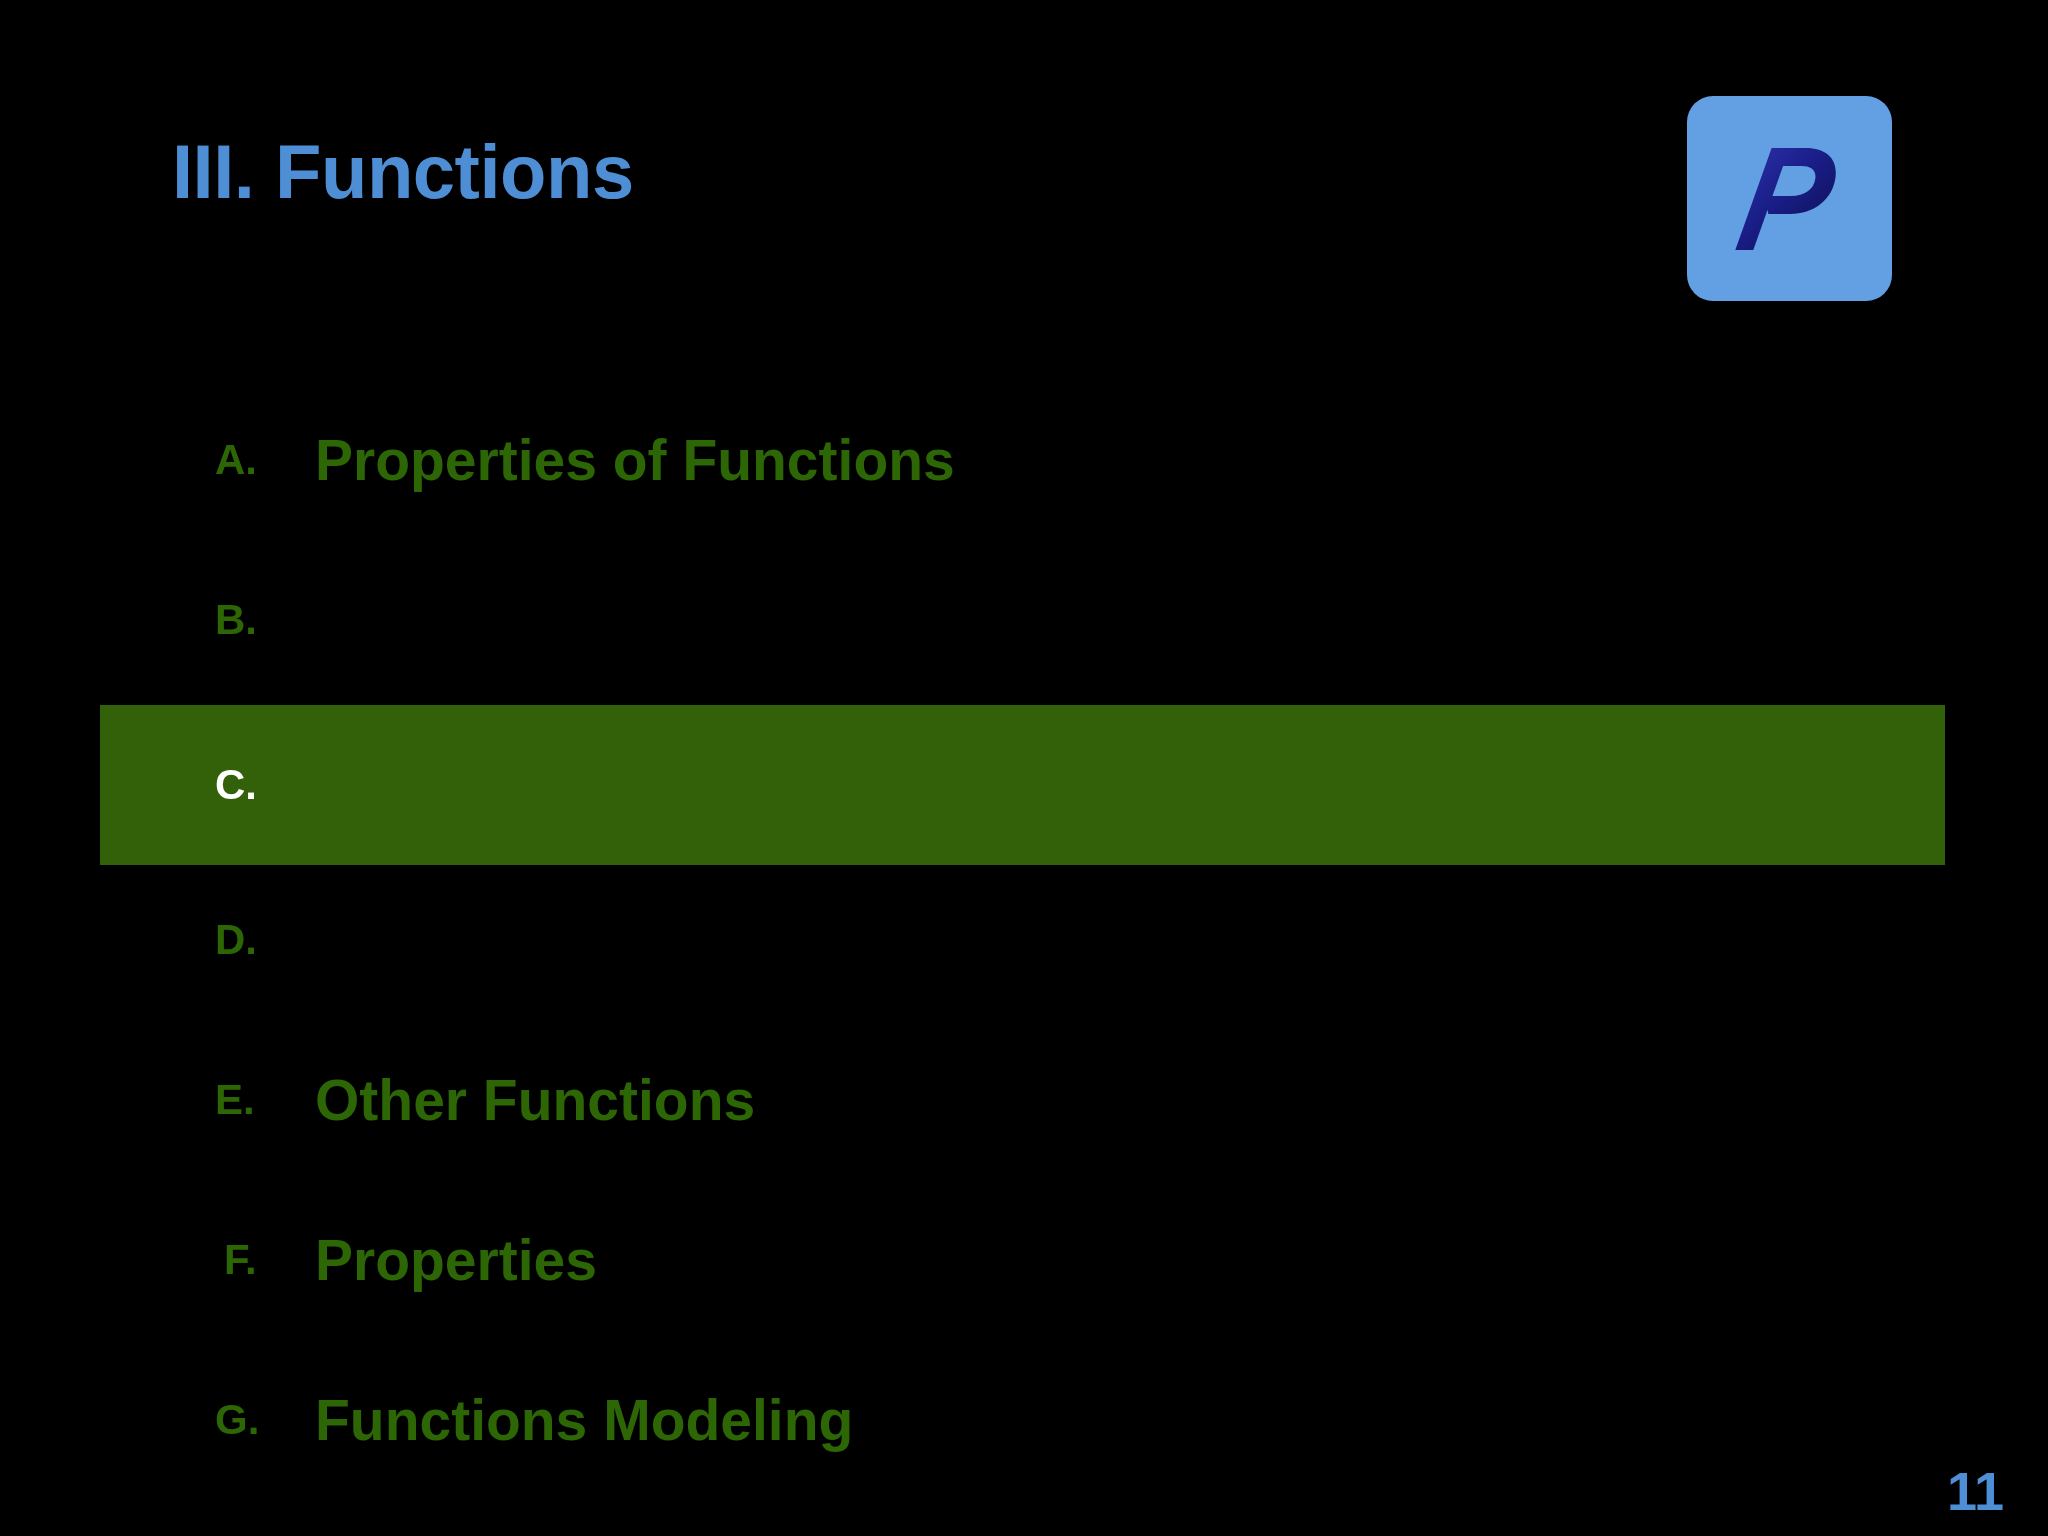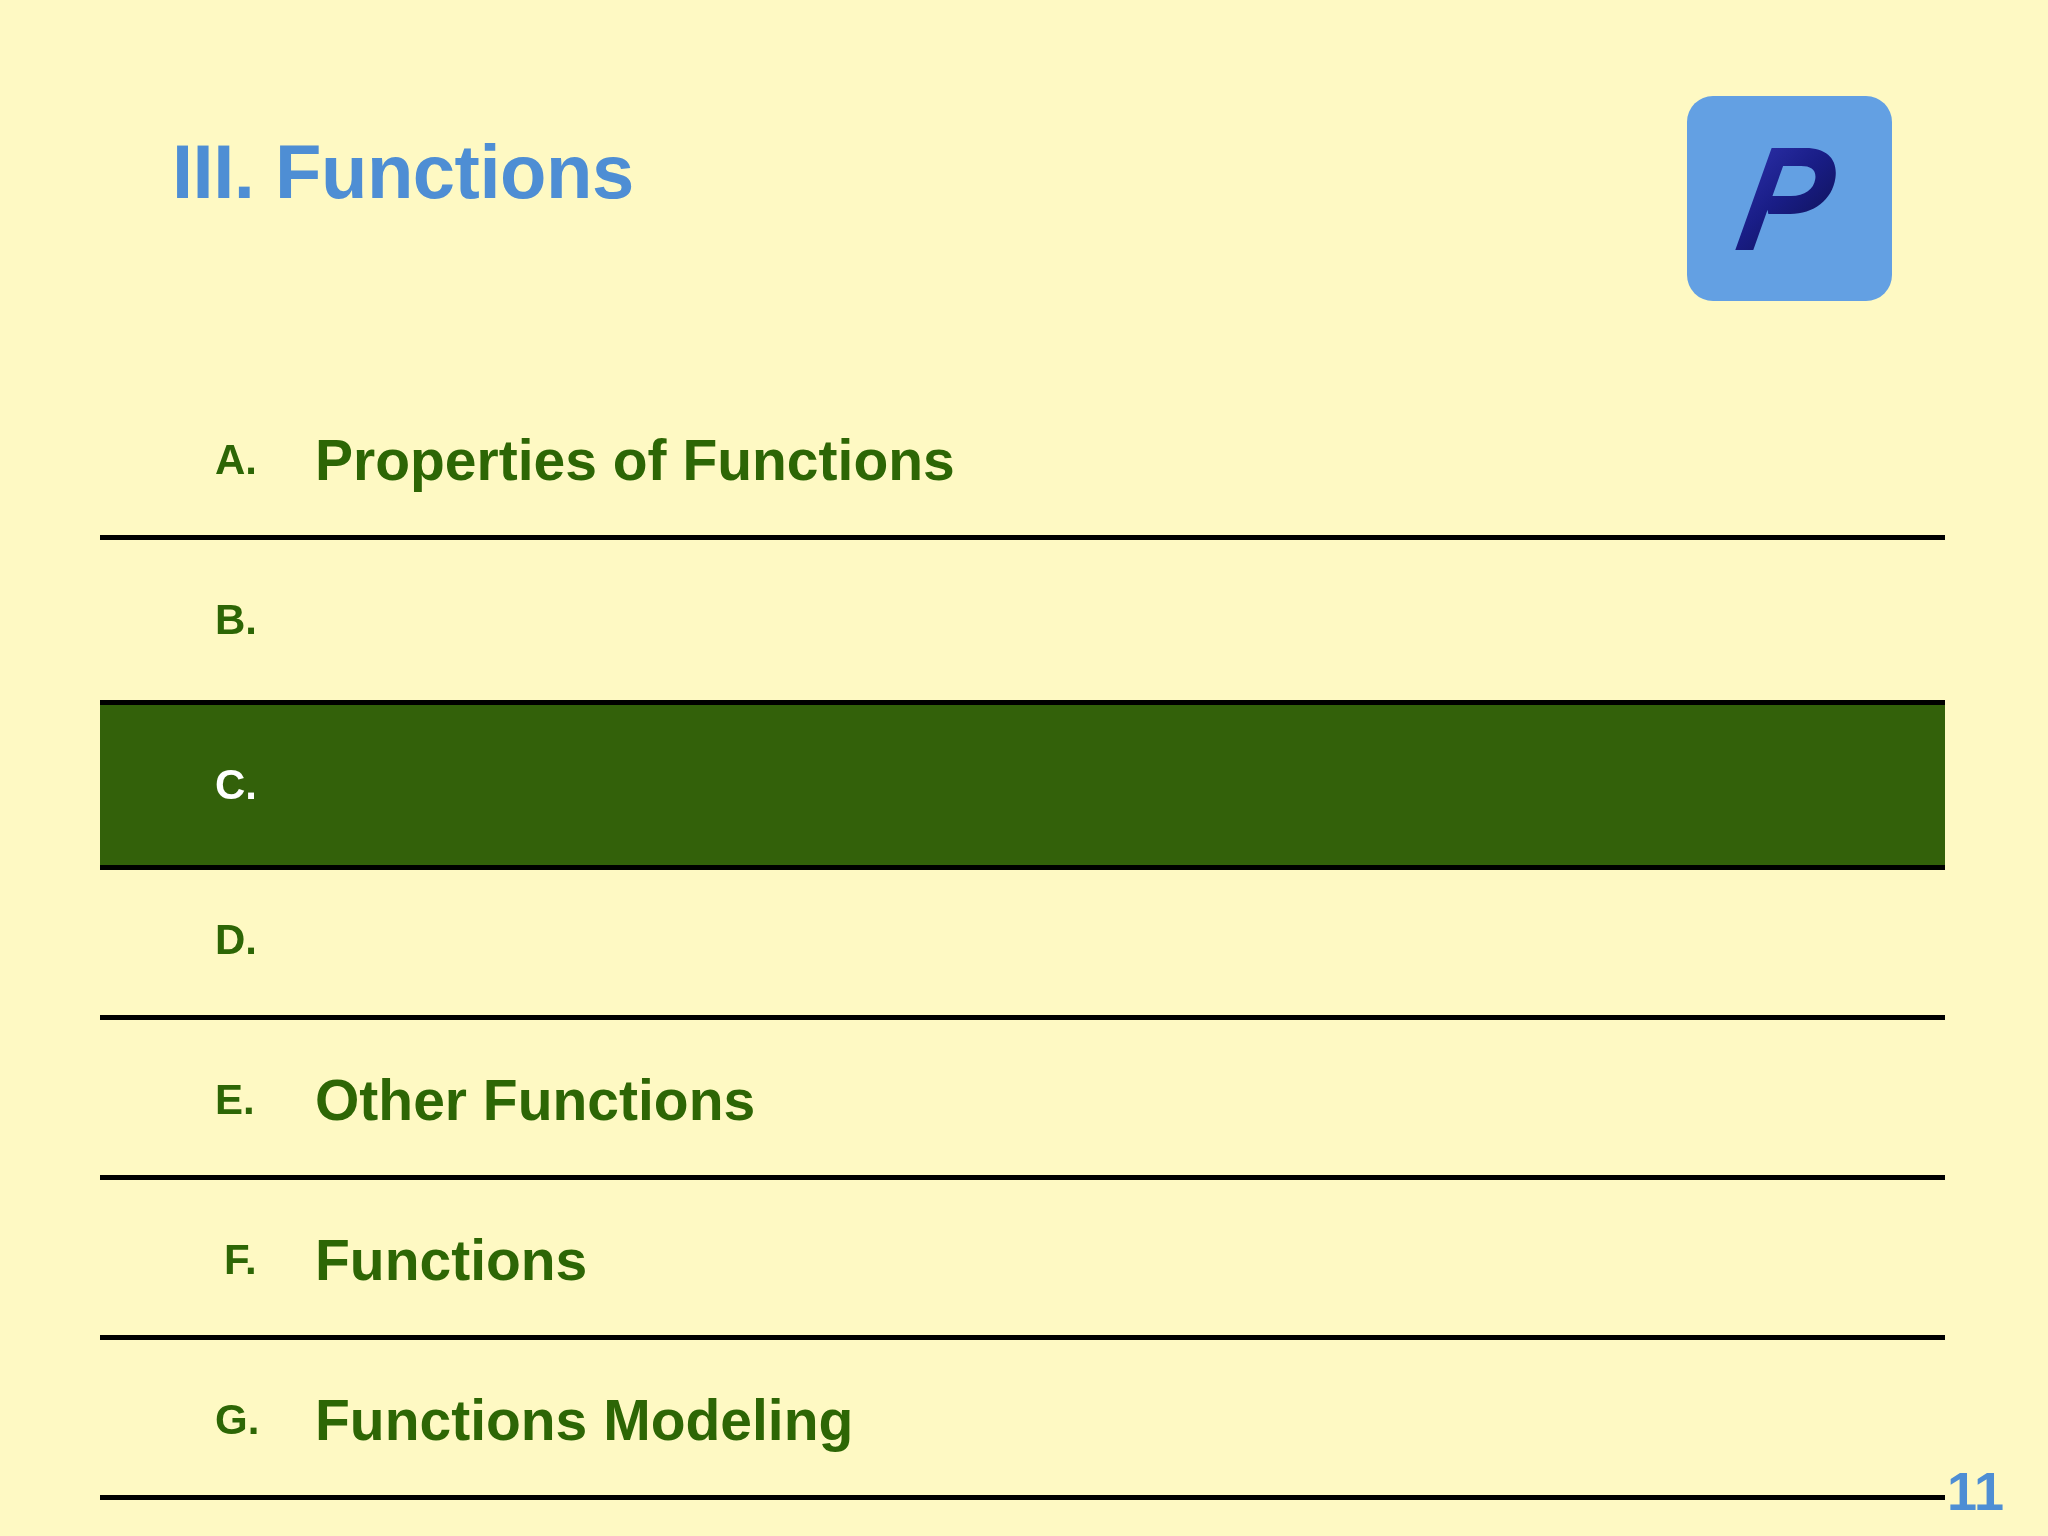--- a/index.html
+++ b/index.html
@@ -11,21 +11,21 @@
     width: 2048px;
     height: 1536px;
     overflow: hidden;
     font-family: "Liberation Sans", sans-serif;
     position: relative;
   }
 
   .slide {
     position: absolute;
     inset: 0;
-    background: #fef9c3;
+    background: #000000;
   }
 
   
   .slide-title {
     position: absolute;
     left: 172px;
     top: 134px;
     font-size: 76px;
     font-weight: bold;
     color: #4e8ed4;
@@ -192,21 +192,21 @@
       <div class="row-inner">
         <span class="row-letter">E.</span>
         <span class="row-label">Other Functions</span>
       </div>
       <div class="rule"></div>
     </div>
 
     <div class="row indent">
       <div class="row-inner">
         <span class="row-letter">F.</span>
-        <span class="row-label">Functions</span>
+        <span class="row-label">Properties</span>
       </div>
       <div class="rule"></div>
     </div>
 
     <div class="row">
       <div class="row-inner">
         <span class="row-letter">G.</span>
         <span class="row-label">Functions Modeling</span>
       </div>
       <div class="rule"></div>

